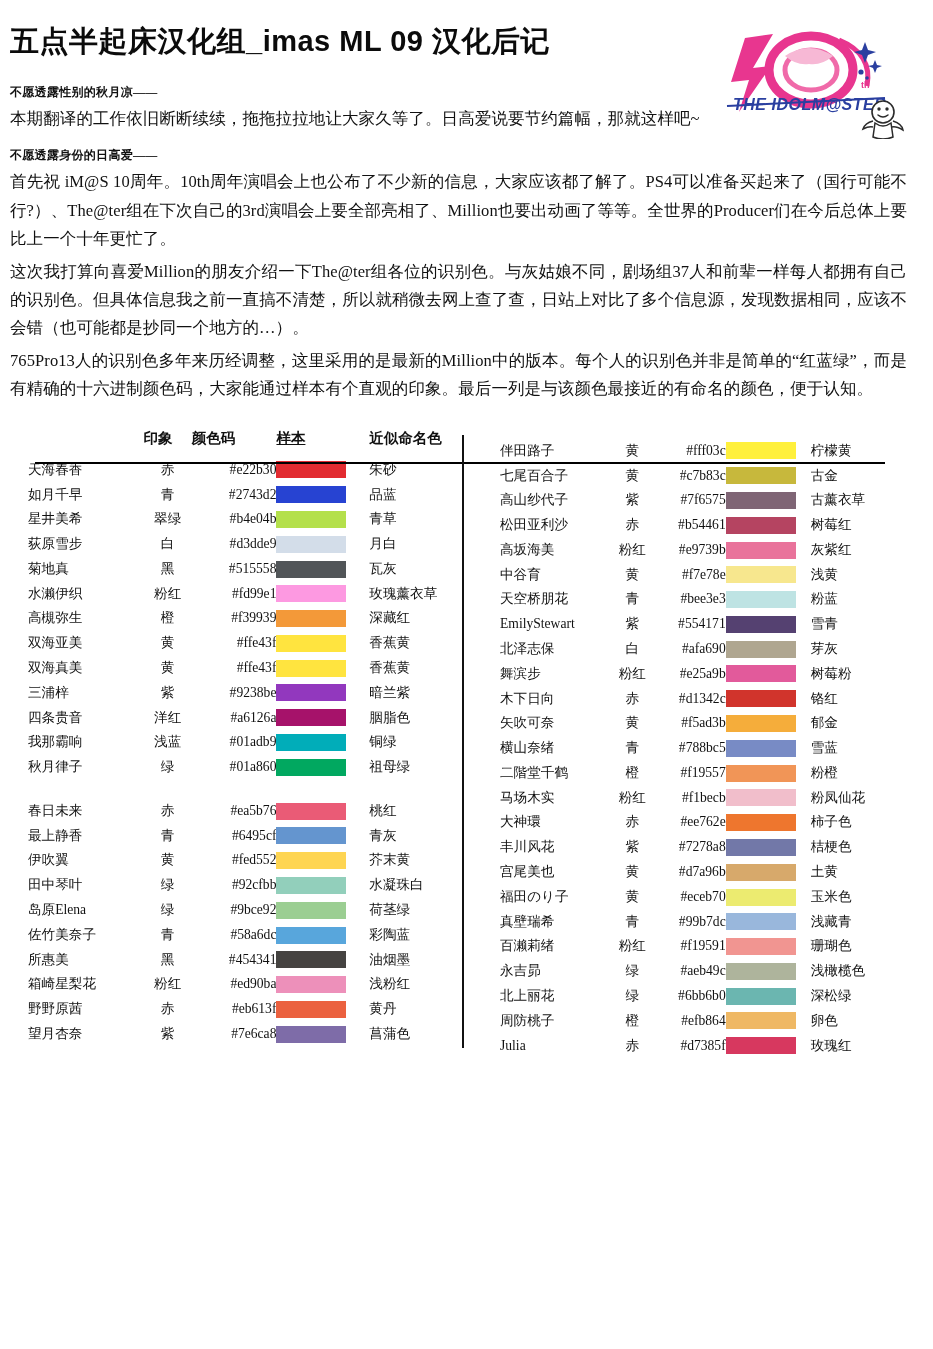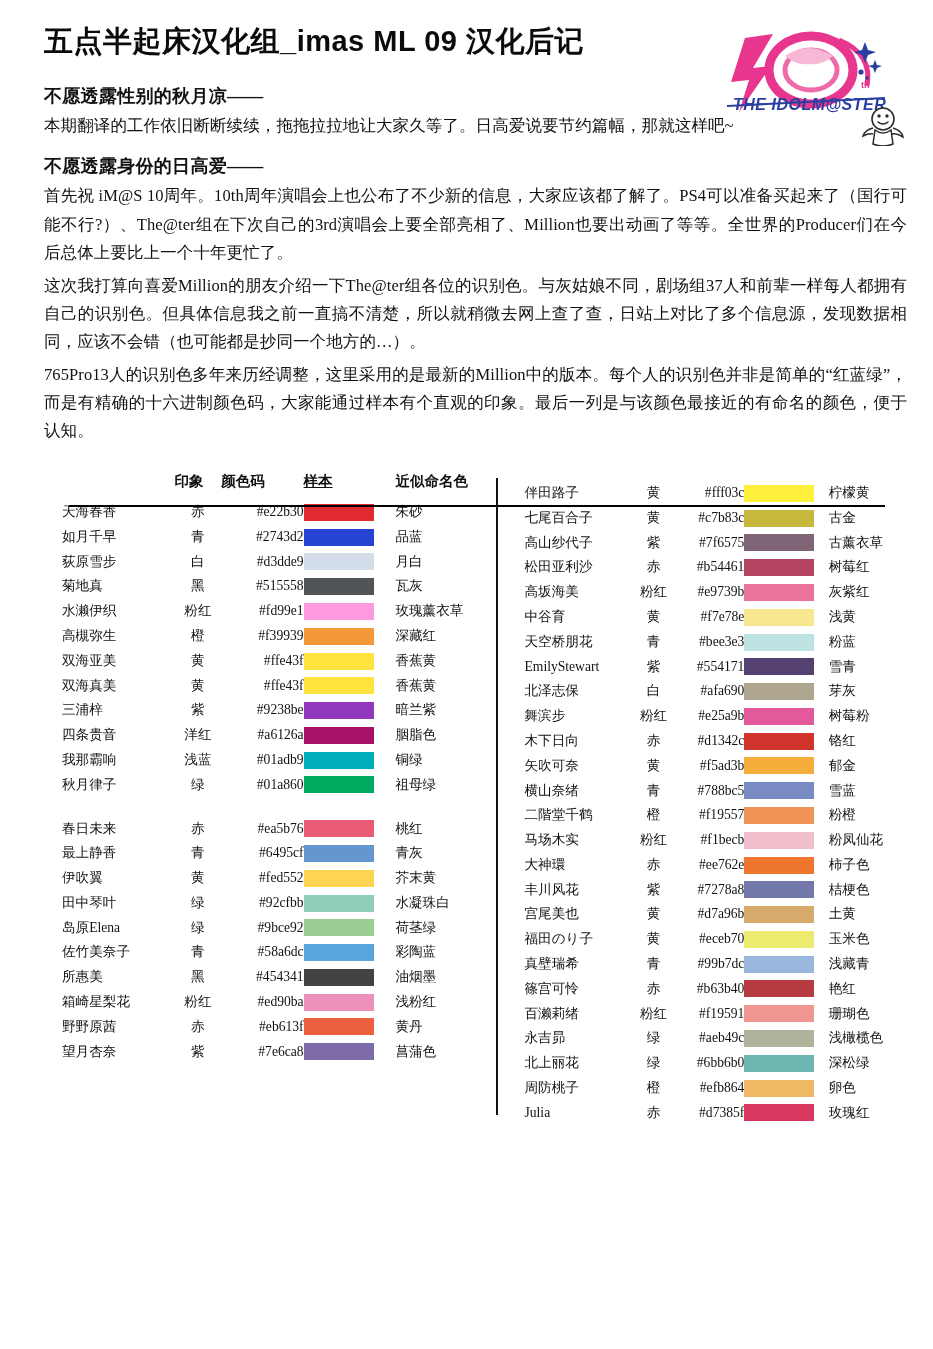--- a/index.html
+++ b/index.html
@@ -15,21 +15,21 @@
     overflow: hidden;
     font-family: "Liberation Serif", "DejaVu Serif", serif;
     color: #111111;
     -webkit-font-smoothing: antialiased;
   }
   .page {
     position: relative;
     width: 933px;
     height: 1349px;
     box-sizing: border-box;
-    padding: 18px 26px 0 44px;
+    padding: 18px 26px 0 10px;
   }
 
   
   .header-row {
     position: relative;
     display: block;
     min-height: 46px;
   }
   .doc-title {
     font-size: 29px;
@@ -47,21 +47,21 @@
     position: absolute;
     right: 16px;
     top: 4px;
     width: 176px;
     height: 92px;
     pointer-events: none;
   }
 
   
   .byline {
-    font-size: 18px;
+    font-size: 12px;
     font-weight: 700;
     margin: 14px 0 4px 0;
     letter-spacing: .3px;
     color: #111;
   }
   .para {
     font-size: 16.5px;
     line-height: 1.72;
     margin: 2px 0 4px 0;
     text-align: justify;
@@ -230,20 +230,27 @@
               <td class="c-named">朱砂</td>
             </tr>
             <tr>
               <td class="c-name">如月千早</td>
               <td class="c-imp">青</td>
               <td class="c-hex">#2743d2</td>
               <td class="c-swatch"><span class="swatch" style="background: rgb(39, 67, 210);"></span></td>
               <td class="c-named">品蓝</td>
             </tr>
             <tr>
+              <td class="c-name">星井美希</td>
+              <td class="c-imp">翠绿</td>
+              <td class="c-hex">#b4e04b</td>
+              <td class="c-swatch"><span class="swatch" style="background: rgb(180, 224, 75);"></span></td>
+              <td class="c-named">青草</td>
+            </tr>
+            <tr>
               <td class="c-name">荻原雪步</td>
               <td class="c-imp">白</td>
               <td class="c-hex">#d3dde9</td>
               <td class="c-swatch"><span class="swatch" style="background: rgb(211, 221, 233);"></span></td>
               <td class="c-named">月白</td>
             </tr>
             <tr>
               <td class="c-name">菊地真</td>
               <td class="c-imp">黑</td>
               <td class="c-hex">#515558</td>
@@ -529,27 +536,20 @@
               <td class="c-named">玉米色</td>
             </tr>
             <tr>
               <td class="c-name">真壁瑞希</td>
               <td class="c-imp">青</td>
               <td class="c-hex">#99b7dc</td>
               <td class="c-swatch"><span class="swatch" style="background: rgb(153, 183, 220);"></span></td>
               <td class="c-named">浅藏青</td>
             </tr>
             <tr>
-              <td class="c-name">篠宫可怜</td>
-              <td class="c-imp">赤</td>
-              <td class="c-hex">#b63b40</td>
-              <td class="c-swatch"><span class="swatch" style="background: rgb(182, 59, 64);"></span></td>
-              <td class="c-named">艳红</td>
-            </tr>
-            <tr>
               <td class="c-name">百濑莉绪</td>
               <td class="c-imp">粉红</td>
               <td class="c-hex">#f19591</td>
               <td class="c-swatch"><span class="swatch" style="background: rgb(241, 149, 145);"></span></td>
               <td class="c-named">珊瑚色</td>
             </tr>
             <tr>
               <td class="c-name">永吉昴</td>
               <td class="c-imp">绿</td>
               <td class="c-hex">#aeb49c</td>

